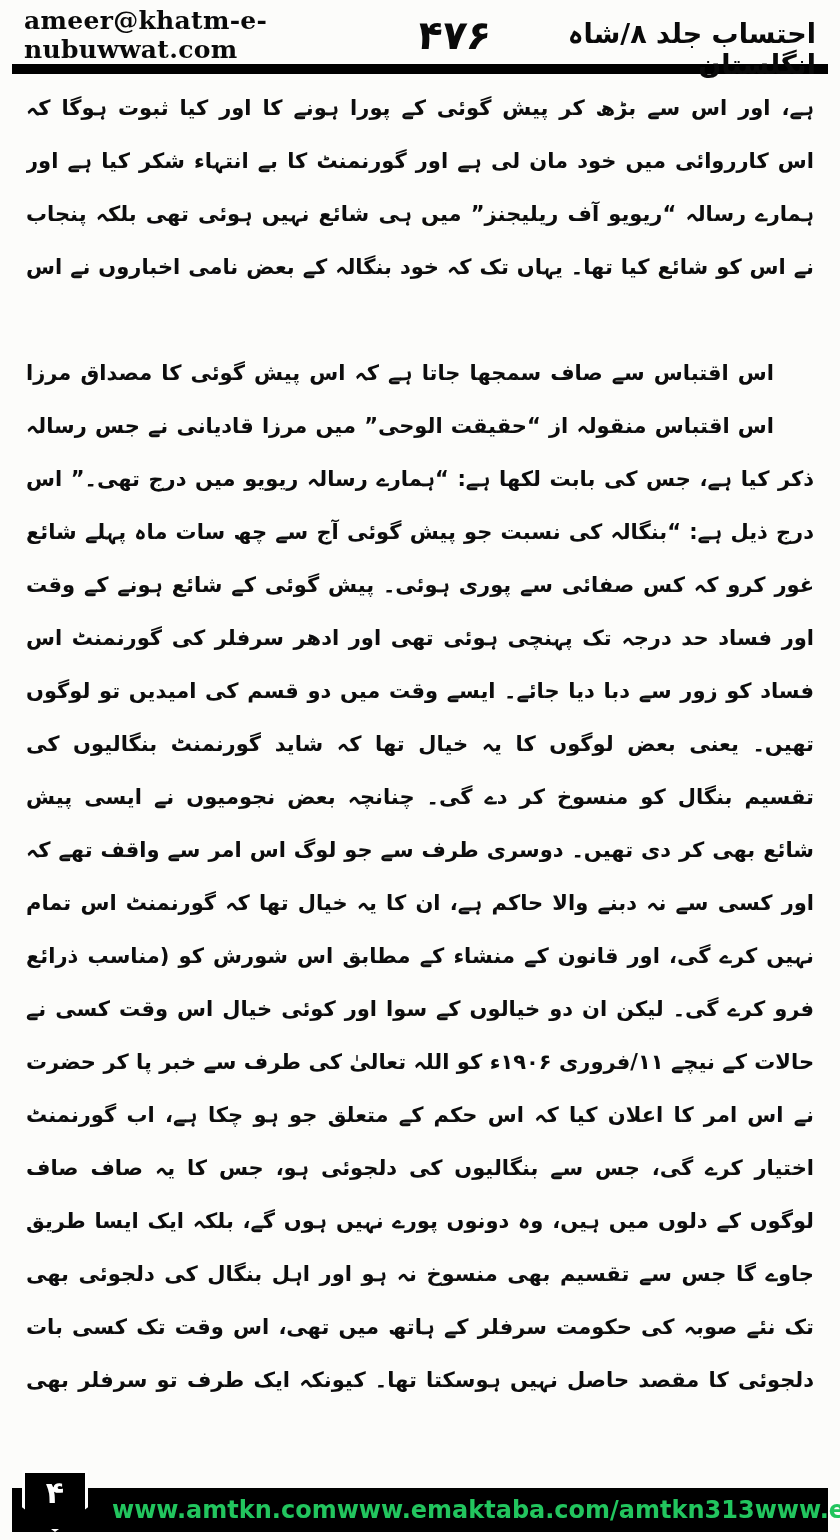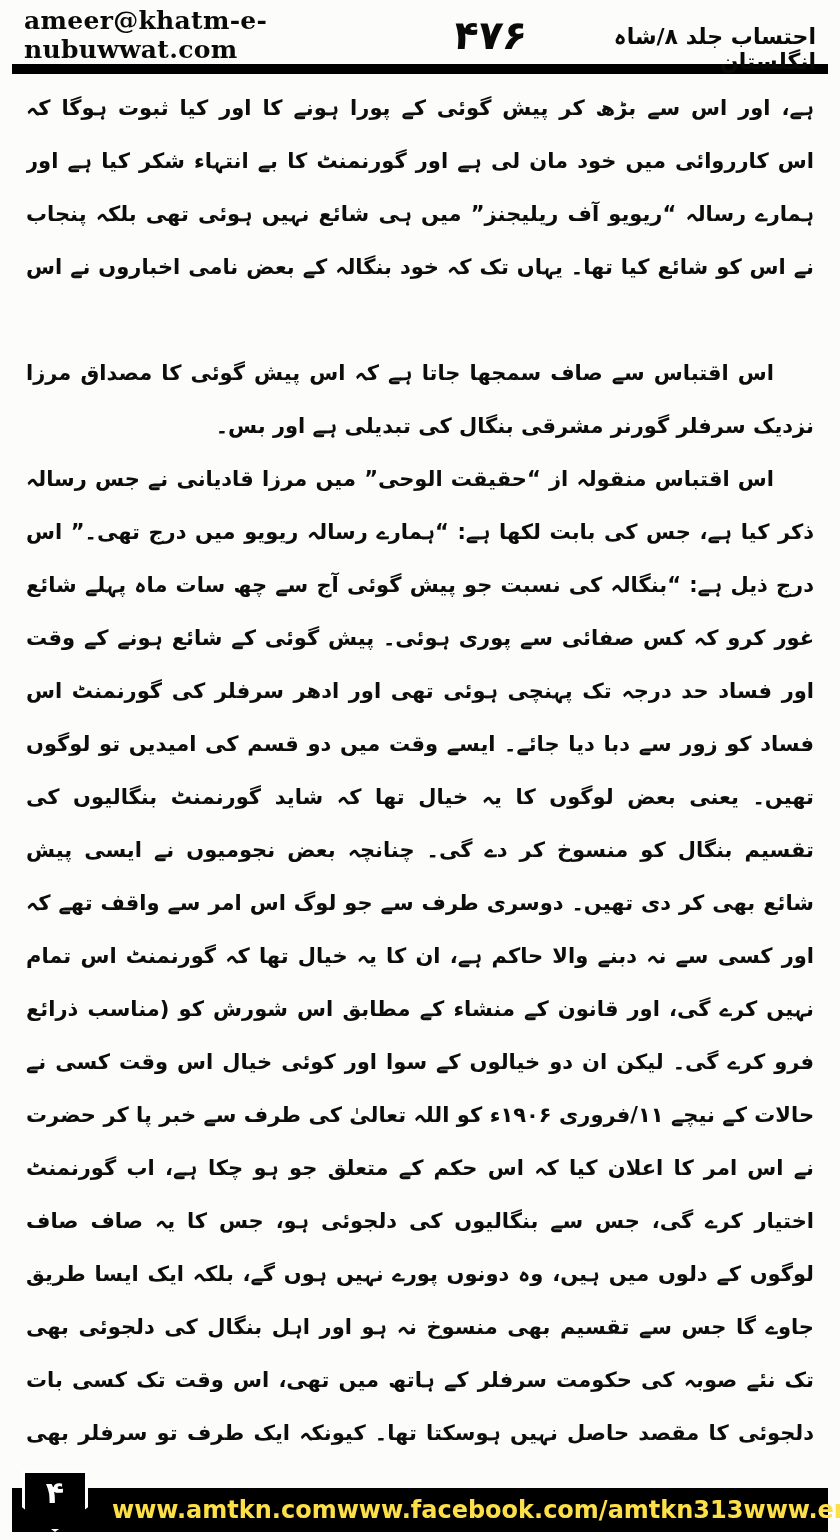--- a/index.html
+++ b/index.html
@@ -22,21 +22,21 @@
     font-family:"DejaVu Serif", serif;
     font-weight:bold; font-size:25px; color:#0a0a0a;
     letter-spacing:0.3px;
   }
   .pagenum {
     font-size:40px; font-weight:bold; color:#0a0a0a;
     transform:skewX(-6deg);
   }
   .title {
     direction:rtl;
-    font-size:22px; font-weight:bold; color:#0a0a0a;margin-top:28px;
+    font-size:27px; font-weight:bold; color:#0a0a0a;margin-top:28px;
   }
   .rule { height:10px; background:#000; margin:4px 12px 0 12px; }
   
   .body {
     direction:rtl;
     padding:8px 26px 0 26px;
   }
   .line {
     font-size:21px; font-weight:700; color:#0d0d0d;
     height:53px; line-height:52px;
@@ -50,21 +50,21 @@
     text-align-last:auto;
   }
   
   .footerbar {
     position:absolute; left:12px; right:12px; bottom:8px;
     height:44px; background:#000;
     display:flex; align-items:center; justify-content:space-evenly;
     padding-left:100px;
   }
   .footer-link {
-    color:#fde047; font-weight:bold; font-size:24px;
+    color:#22c55e; font-weight:bold; font-size:24px;
     font-family:"DejaVu Sans", sans-serif;
     white-space:nowrap;
   }
   .badge {
     position:absolute; left:22px; bottom:8px;
     width:66px; height:62px; background:#000;
     clip-path:polygon(0 0,100% 0,100% 60%,50% 100%,0 60%);
     display:flex; align-items:flex-start; justify-content:center;
     border:3px solid #fff; 
   }
@@ -86,21 +86,20 @@
   <div class="rule"></div>
 
   <div class="body">
     <div class="line">ہے، اور اس سے بڑھ کر پیش گوئی کے پورا ہونے کا اور کیا ثبوت ہوگا کہ بنگالیوں نے اپنی دلجوئی</div>
     <div class="line">اس کارروائی میں خود مان لی ہے اور گورنمنٹ کا بے انتہاء شکر کیا ہے اور یہ میری پیش گوئی صرف</div>
     <div class="line">ہمارے رسالہ “ریویو آف ریلیجنز” میں ہی شائع نہیں ہوئی تھی بلکہ پنجاب کے بہت سے اخباروں</div>
     <div class="line">نے اس کو شائع کیا تھا۔ یہاں تک کہ خود بنگالہ کے بعض نامی اخباروں نے اس پیش گوئی کو شائع</div>
     <div class="line cite">
     </div>
     <div class="line indent">اس اقتباس سے صاف سمجھا جاتا ہے کہ اس پیش گوئی کا مصداق مرزا قادیانی کے</div>
-    <div class="line short">نزدیک سرفلر گورنر مشرقی بنگال کی تبدیلی ہے اور بس۔</div>
     <div class="line indent">اس اقتباس منقولہ از “حقیقت الوحی” میں مرزا قادیانی نے جس رسالہ “ریویو” کا</div>
     <div class="line">ذکر کیا ہے، جس کی بابت لکھا ہے: “ہمارے رسالہ ریویو میں درج تھی۔” اس کی عبارت</div>
     <div class="line">درج ذیل ہے: “بنگالہ کی نسبت جو پیش گوئی آج سے چھ سات ماہ پہلے شائع کی گئی تھی، اس پر</div>
     <div class="line">غور کرو کہ کس صفائی سے پوری ہوئی۔ پیش گوئی کے شائع ہونے کے وقت بنگالیوں کی شورش</div>
     <div class="line">اور فساد حد درجہ تک پہنچی ہوئی تھی اور ادھر سرفلر کی گورنمنٹ اس بات پر تلی ہوئی تھی کہ اس تمام</div>
     <div class="line">فساد کو زور سے دبا دیا جائے۔ ایسے وقت میں دو قسم کی امیدیں تو لوگوں کے دلوں میں ضرور</div>
     <div class="line">تھیں۔ یعنی بعض لوگوں کا یہ خیال تھا کہ شاید گورنمنٹ بنگالیوں کی شورش وغیرہ سے دب کر</div>
     <div class="line">تقسیم بنگال کو منسوخ کر دے گی۔ چنانچہ بعض نجومیوں نے ایسی پیش گوئیاں اپنی جنتریوں میں</div>
     <div class="line">شائع بھی کر دی تھیں۔ دوسری طرف سے جو لوگ اس امر سے واقف تھے کہ سرفلر کیسا مستعد</div>
     <div class="line">اور کسی سے نہ دبنے والا حاکم ہے، ان کا یہ خیال تھا کہ گورنمنٹ اس تمام شورش کی کوئی پرواہ</div>
@@ -110,21 +109,21 @@
     <div class="line">نے اس امر کا اعلان کیا کہ اس حکم کے متعلق جو ہو چکا ہے، اب گورنمنٹ صرف ایسا طریق</div>
     <div class="line">اختیار کرے گی، جس سے بنگالیوں کی دلجوئی ہو، جس کا یہ صاف صاف مفہوم ہے کہ جو خیال</div>
     <div class="line">لوگوں کے دلوں میں ہیں، وہ دونوں پورے نہیں ہوں گے، بلکہ ایک ایسا طریق اختیار کیا</div>
     <div class="line">جاوے گا جس سے تقسیم بھی منسوخ نہ ہو اور اہل بنگال کی دلجوئی بھی ہو جائے۔ اب جس وقت</div>
     <div class="line">تک نئے صوبہ کی حکومت سرفلر کے ہاتھ میں تھی، اس وقت تک کسی بات سے بنگالیوں کی</div>
     <div class="line">دلجوئی کا مقصد حاصل نہیں ہوسکتا تھا۔ کیونکہ ایک طرف تو سرفلر بھی ایک زبردست حاکم تھا اور</div>
   </div>
 
   <div class="footerbar">
     <span class="footer-link">www.amtkn.com</span>
-    <span class="footer-link">www.facebook.com/amtkn313</span>
+    <span class="footer-link">www.emaktaba.com/amtkn313</span>
     <span class="footer-link">www.emaktaba.info</span>
   </div>
 
   <div class="badge">
     <span>۴</span>
   </div>
 
 </div>
 
 </body></html>

